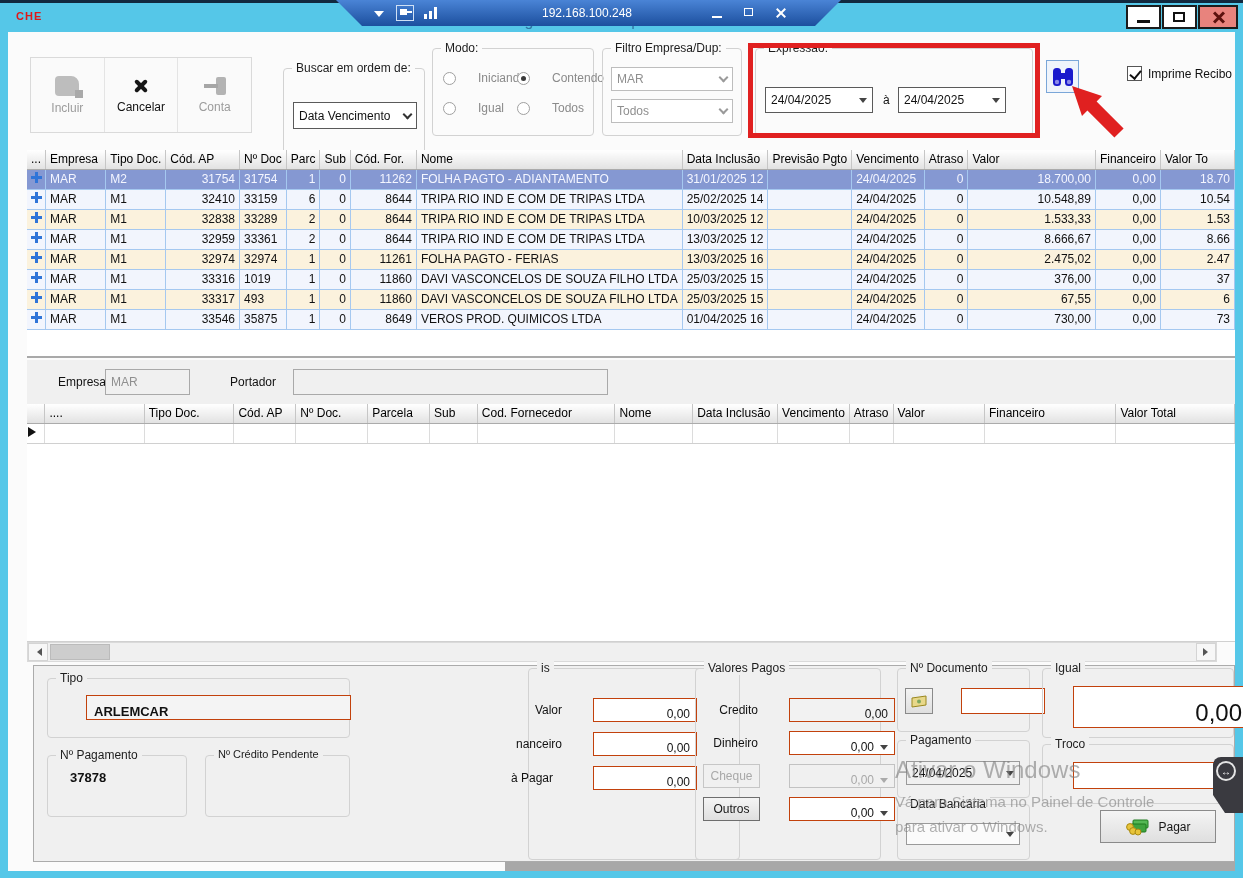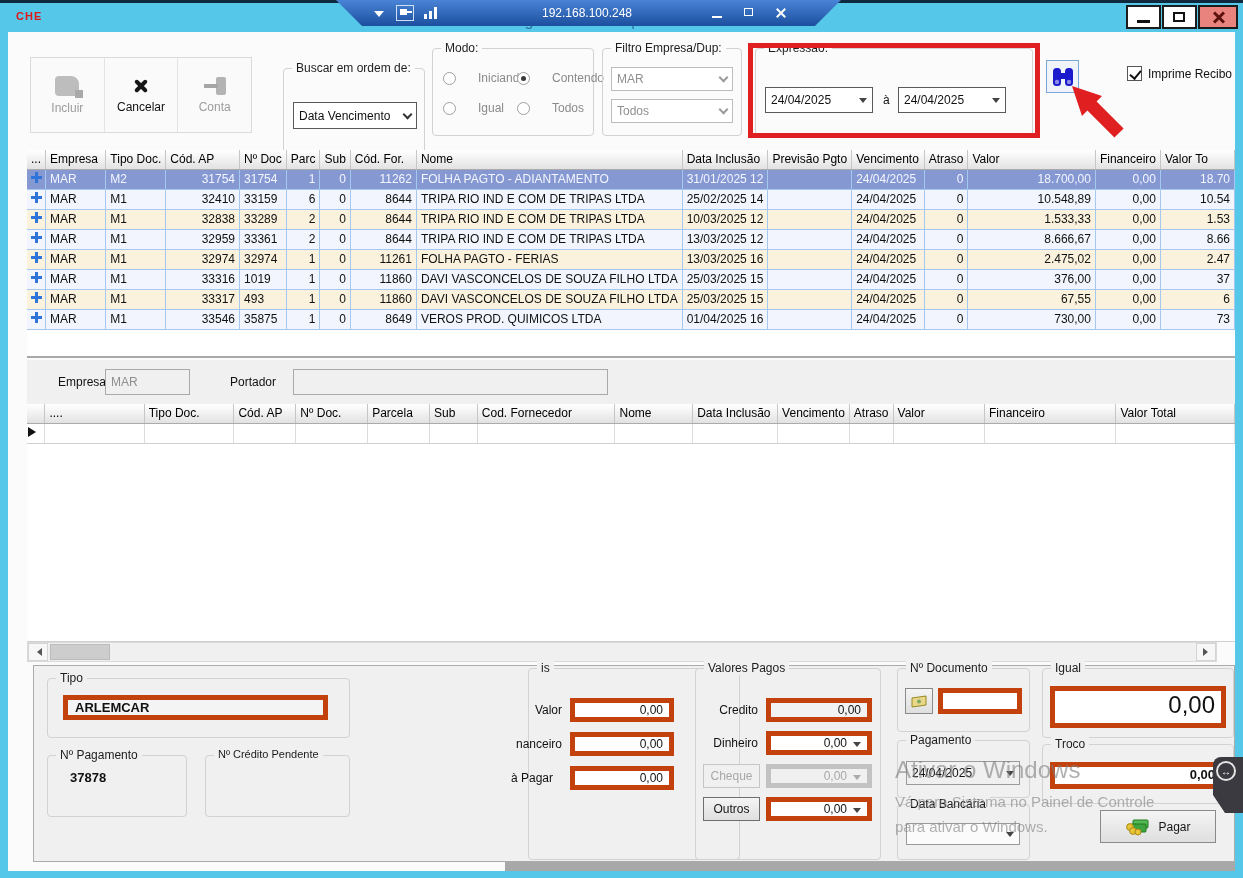--- a/index.html
+++ b/index.html
@@ -90,21 +90,21 @@
   table.grid2 td{border-right:1px solid #DCDCDC;border-bottom:1px solid #D0D0D0;height:20px;padding:1px 4px;font-size:12px;}
   .row-pointer{width:0;height:0;border-top:5px solid transparent;border-bottom:5px solid transparent;border-left:8px solid #111;display:inline-block;}
   
   .hscroll{position:absolute;left:27px;top:642px;width:1190px;height:20px;background:#F0F0F0;border:1px solid #DADADA;}
   .sb-btn{position:absolute;top:0;width:20px;height:18px;background:#F7F7F7;border:1px solid #D4D4D4;display:flex;align-items:center;justify-content:center;}
   .sb-thumb{position:absolute;left:22px;top:1px;width:60px;height:16px;background:#CDCDCD;border:1px solid #BBB;}
   .tri-l{width:0;height:0;border:4px solid transparent;border-right:5px solid #555;margin-right:2px;}
   .tri-r{width:0;height:0;border:4px solid transparent;border-left:5px solid #555;margin-left:2px;}
   
   .bottom-panel{position:absolute;left:33px;top:665px;width:1202px;height:197px;background:#F0F0F0;border:1px solid #ABABAB;}
-  .sunken{position:absolute;background:#fff;border:5px solid #c2410c;font-size:12px;color:#111;display:flex;align-items:flex-start;}
+  .sunken{position:absolute;background:#fff;border:1px solid #c2410c;font-size:12px;color:#111;display:flex;align-items:flex-end;margin-left:23px;}
   .sunken.rgt{justify-content:flex-end;padding-right:6px;}
   .lbl{position:absolute;font-size:12px;color:#111;white-space:nowrap;}
   .boldval{font-weight:bold;font-size:13px;color:#111;}
   .minibtn{position:absolute;background:linear-gradient(#F4F4F4,#DFDFDF);border:1px solid #8A8A8A;font-size:12px;color:#161616;display:flex;align-items:center;justify-content:center;}
   .minibtn.disabled{color:#A8A8A8;border-color:#C6C6C6;background:#F0F0F0;}
   .watermark{position:absolute;left:895px;z-index:70;color:#7E7E7E;opacity:.6;pointer-events:none;white-space:nowrap;}
   .wm1{top:756px;font-size:24px;}
   .wm2{top:793px;font-size:15px;}
   .wm3{top:818px;font-size:15px;}
   .flyout{position:absolute;left:1213px;top:757px;width:30px;height:56px;background:#3A3A40;border-radius:8px 0 0 8px;z-index:60;clip-path:polygon(0 0,100% 0,100% 100%,40% 100%,0 68%);}

